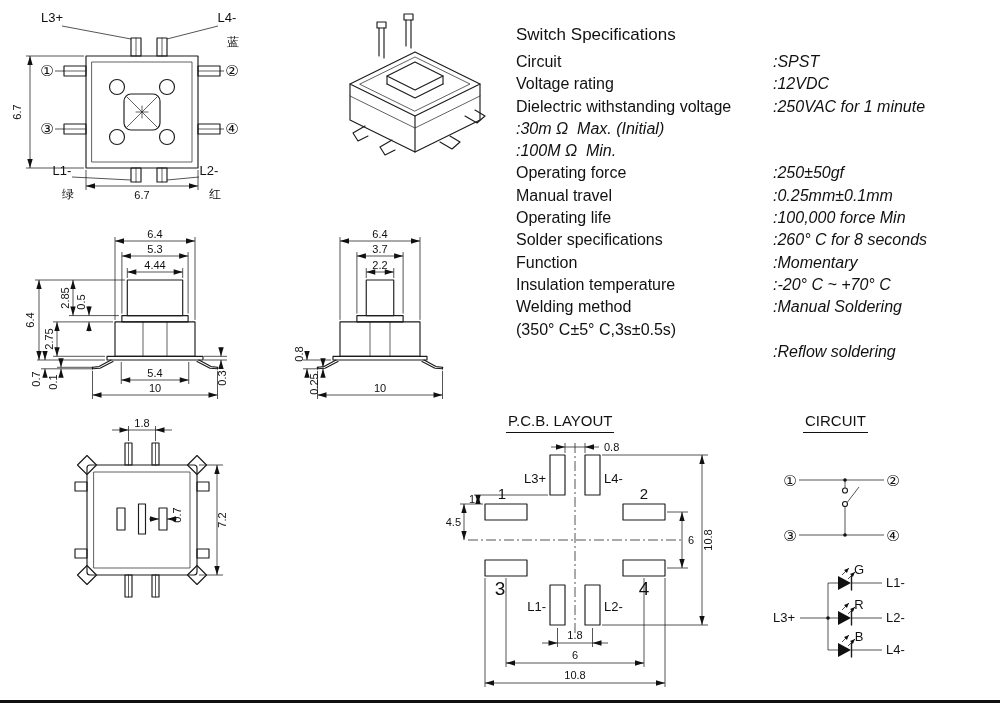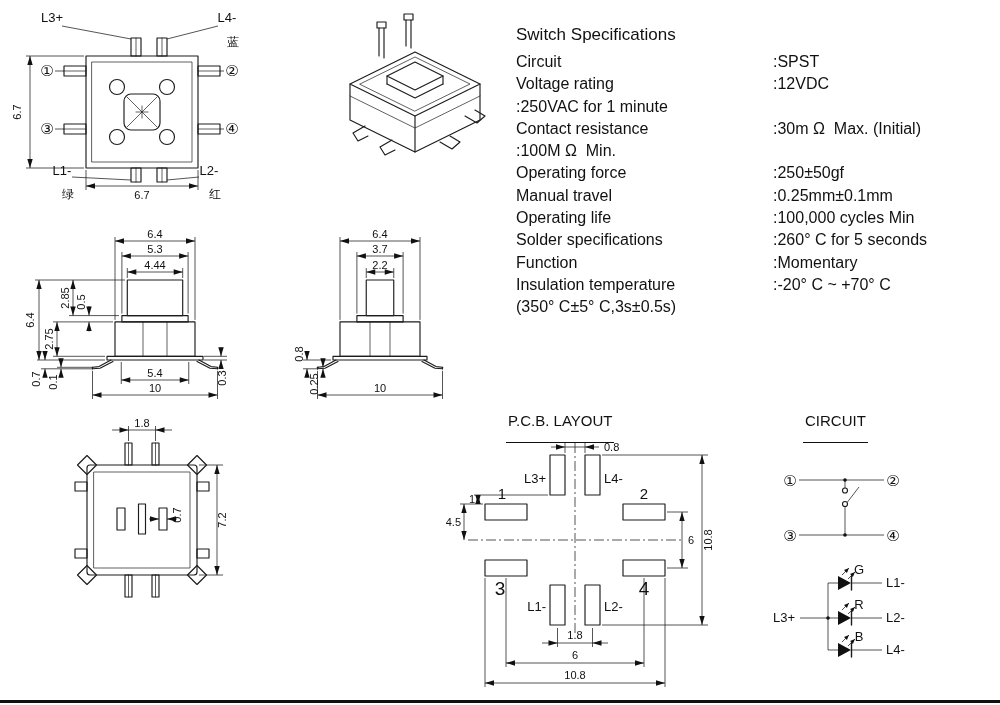--- a/index.html
+++ b/index.html
@@ -13,22 +13,22 @@
   .dimg line,.dimg polyline{stroke:#1c1c1c;stroke-width:0.75;fill:none;}
   text.lbl{font-size:13px;}
   text.cn{font-size:12px;font-family:"DejaVu Sans",sans-serif;}
   text.circ{font-size:15px;font-family:"DejaVu Sans",sans-serif;}
   text.padnum{font-size:15px;}
   text.padnum-big{font-size:19px;}
   .specs{position:absolute;left:516px;top:12px;width:482px;margin-top:10px;}
   .specs-title{font-size:17px;line-height:26px;margin-bottom:3px;}
   .spec-row{display:flex;font-size:16px;line-height:22.3px;white-space:pre;}
   .spec-label{width:257px;flex-shrink:0;}
-  .spec-value{flex:1;}
-  .sec-title{position:absolute;font-size:15px;border-bottom:1.5px solid #111;padding:0 2px 13px 2px;}
+  .spec-value{flex:1;font-style:italic;}
+  .sec-title{position:absolute;font-size:15px;border-bottom:1.5px solid #111;padding:0 2px 3px 2px;}
   .sheet-border{position:absolute;left:0;top:700px;width:1000px;height:3px;background:#111;}
 </style>
 </head>
 <body>
 
 <div id="sheet">
 
   <svg class="abs" style="left:0;top:0;width:0;height:0" aria-hidden="true">
     <defs>
       <marker id="arrE" markerWidth="10" markerHeight="7" refX="9.5" refY="3.5" orient="auto" markerUnits="userSpaceOnUse">
@@ -276,32 +276,33 @@
     </g>
     <text x="87" y="9" text-anchor="middle">1.8</text>
     <text transform="rotate(-90 126 97)" x="126" y="97" text-anchor="middle">0.7</text>
     <text transform="rotate(-90 171 102)" x="171" y="102" text-anchor="middle">7.2</text>
   </svg>
 
   <div class="specs">
     <div class="specs-title">Switch Specifications</div>
     <div class="spec-row"><span class="spec-label">Circuit</span><span class="spec-value">:SPST</span></div>
     <div class="spec-row"><span class="spec-label">Voltage rating</span><span class="spec-value">:12VDC</span></div>
-    <div class="spec-row"><span class="spec-value">:250VAC for 1 minute</span></div>
-    <div class="spec-row"><span class="spec-label">Contact resistance</span><span class="spec-value">:30m Ω  Max. (Initial)</span></div>
+    <div class="spec-row"><span class="spec-label">Dielectric withstanding voltage</span><span class="spec-value">:250VAC for 1 minute</span></div>
+    <div class="spec-row"><span class="spec-value">:30m Ω  Max. (Initial)</span></div>
     <div class="spec-row"><span class="spec-value">:100M Ω  Min.</span></div>
     <div class="spec-row"><span class="spec-label">Operating force</span><span class="spec-value">:250±50gf</span></div>
     <div class="spec-row"><span class="spec-label"></span><span class="spec-value"></span></div>
     <div class="spec-row"><span class="spec-label">Manual travel</span><span class="spec-value">:0.25mm±0.1mm</span></div>
-    <div class="spec-row"><span class="spec-label">Operating life</span><span class="spec-value">:100,000 cycles Min</span></div>
-    <div class="spec-row"><span class="spec-label">Solder specifications</span><span class="spec-value">:260° C for 5 seconds</span></div>
+    <div class="spec-row"><span class="spec-label">Operating life</span><span class="spec-value">:100,000 force Min</span></div>
+    <div class="spec-row"><span class="spec-label">Solder specifications</span><span class="spec-value">:260° C for 8 seconds</span></div>
     <div class="spec-row"><span class="spec-label">Function</span><span class="spec-value">:Momentary</span></div>
     <div class="spec-row"><span class="spec-label">Insulation temperature</span><span class="spec-value">:-20° C ~ +70° C</span></div>
-    <div class="spec-row"></div>
+    <div class="spec-row"><span class="spec-label">Welding method</span><span class="spec-value">:Manual Soldering</span></div>
     <div class="spec-row"><span class="spec-label">(350° C±5° C,3s±0.5s)</span><span class="spec-value"></span></div>
+    <div class="spec-row"><span class="spec-label"></span><span class="spec-value">:Reflow soldering</span></div>
   </div>
 
   <div class="sec-title" style="left:506px;top:412px">P.C.B. LAYOUT</div>
   <svg class="abs" style="left:450px;top:435px" width="290" height="270" viewBox="0 0 290 270">
     <g class="dimg">
       <line x1="125" y1="8" x2="125" y2="200" stroke-dasharray="10 3 2 3"></line>
       <line x1="18" y1="105" x2="232" y2="105" stroke-dasharray="10 3 2 3"></line>
     </g>
     <g class="part">
       <rect x="100" y="20" width="15" height="40"></rect>

